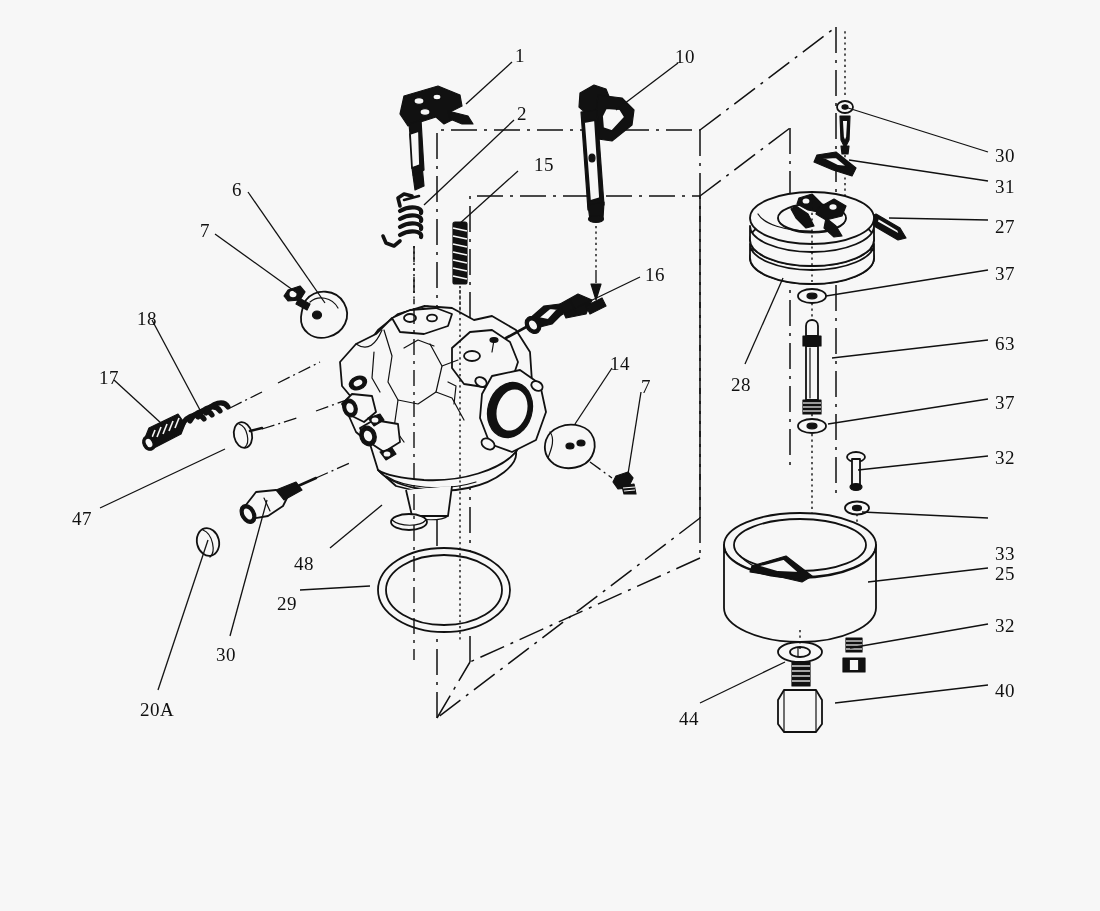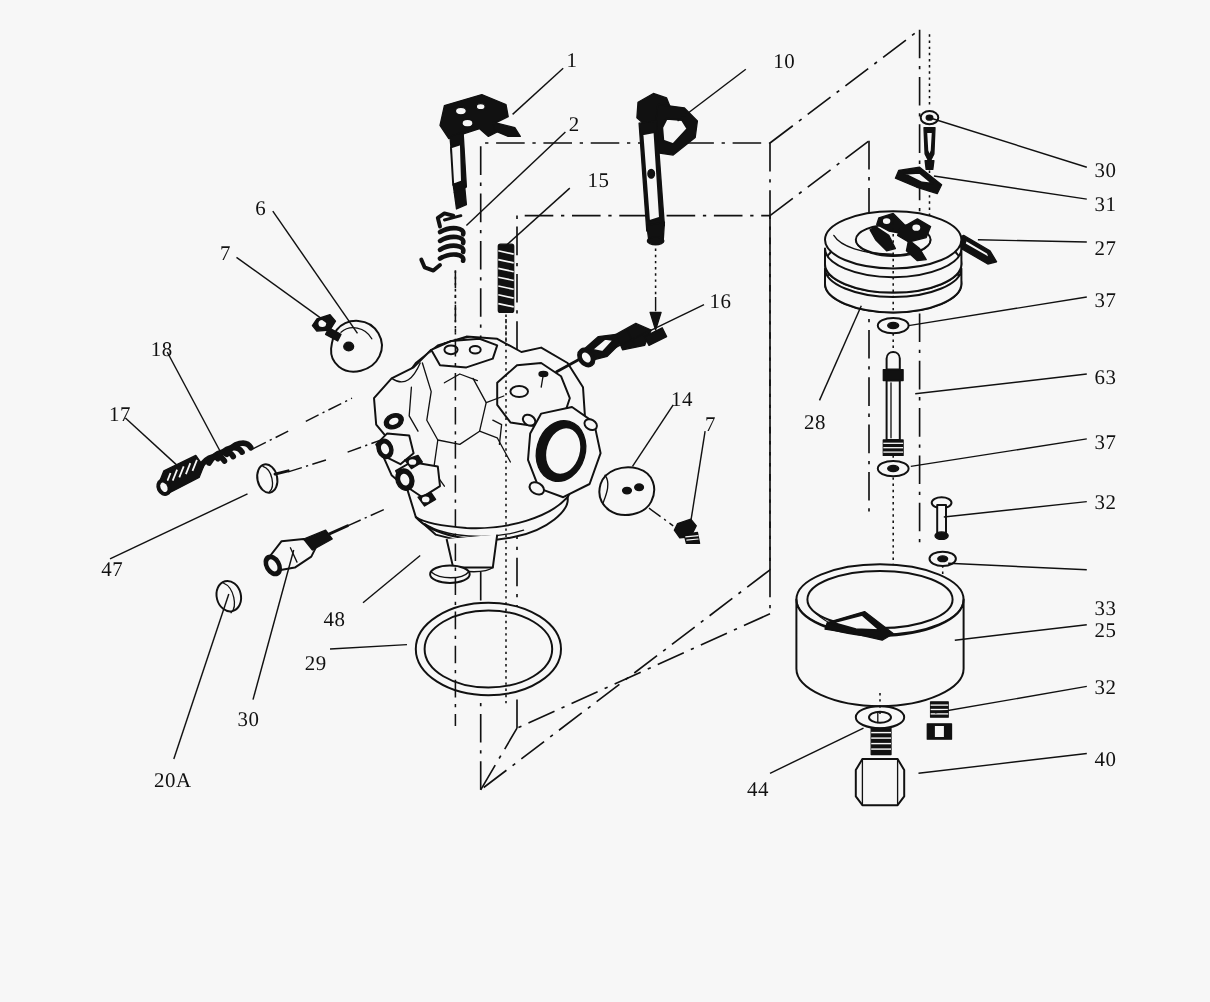--- a/index.html
+++ b/index.html
@@ -432,39 +432,39 @@
         <path d="M230,636 L267,500" class="leader"></path>
         <path d="M988,685 L835,703" class="leader"></path>
         <path d="M700,703 L785,662" class="leader"></path>
         <path d="M745,364 L783,278" class="leader"></path>
         <path d="M158,690 L208,540" class="leader"></path>
       </g>
   </svg>
 
   <div id="callout-layer">
       <div class="callout" style="left: 515px; top: 46px;">1</div>
-      <div class="callout" style="left: 675px; top: 47px; margin-left: 28px;">10</div>
+      <div class="callout" style="left: 675px; top: 47px;">10</div>
       <div class="callout" style="left: 517px; top: 104px;">2</div>
       <div class="callout" style="left: 534px; top: 155px;">15</div>
       <div class="callout" style="left: 232px; top: 180px;">6</div>
       <div class="callout" style="left: 200px; top: 221px;">7</div>
       <div class="callout" style="left: 995px; top: 146px;">30</div>
       <div class="callout" style="left: 995px; top: 177px;">31</div>
       <div class="callout" style="left: 995px; top: 217px;">27</div>
       <div class="callout" style="left: 645px; top: 265px;">16</div>
       <div class="callout" style="left: 995px; top: 264px;">37</div>
       <div class="callout" style="left: 137px; top: 309px;">18</div>
       <div class="callout" style="left: 995px; top: 334px;">63</div>
       <div class="callout" style="left: 610px; top: 354px;">14</div>
       <div class="callout" style="left: 99px; top: 368px;">17</div>
       <div class="callout" style="left: 641px; top: 377px;">7</div>
       <div class="callout" style="left: 995px; top: 393px;">37</div>
       <div class="callout" style="left: 995px; top: 448px;">32</div>
       <div class="callout" style="left: 995px; top: 544px;">33</div>
-      <div class="callout" style="left: 92px; top: 509px;">47</div>
+      <div class="callout" style="left: 72px; top: 509px;">47</div>
       <div class="callout" style="left: 294px; top: 554px;">48</div>
       <div class="callout" style="left: 995px; top: 564px;">25</div>
       <div class="callout" style="left: 277px; top: 594px;">29</div>
       <div class="callout" style="left: 995px; top: 616px;">32</div>
       <div class="callout" style="left: 216px; top: 645px;">30</div>
       <div class="callout" style="left: 995px; top: 681px;">40</div>
       <div class="callout" style="left: 679px; top: 709px;">44</div>
       <div class="callout" style="left: 731px; top: 375px;">28</div>
       <div class="callout" style="left: 140px; top: 700px;">20A</div>
     </div>

